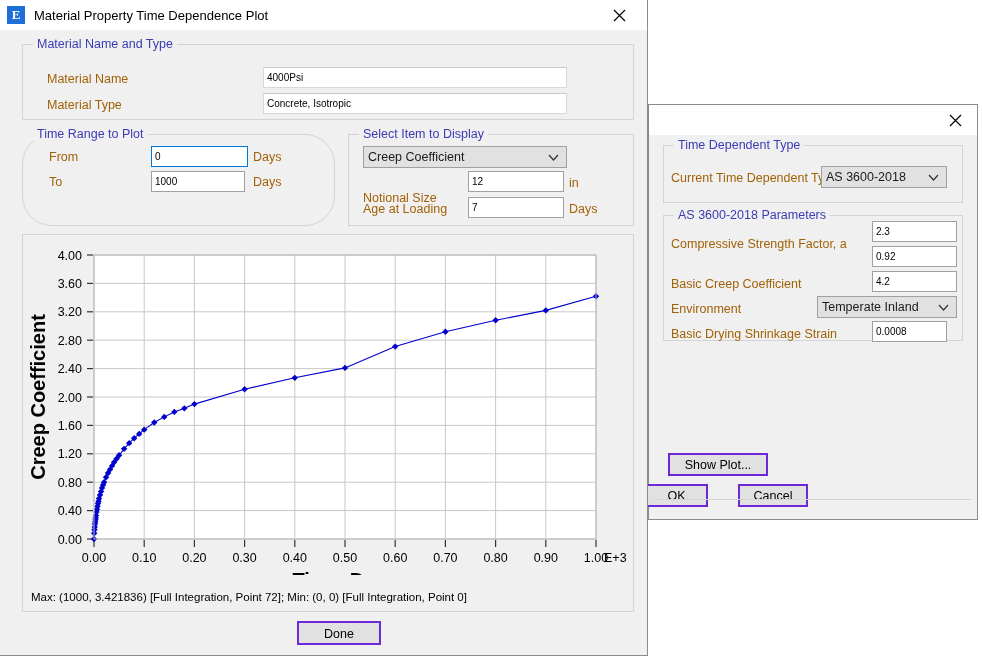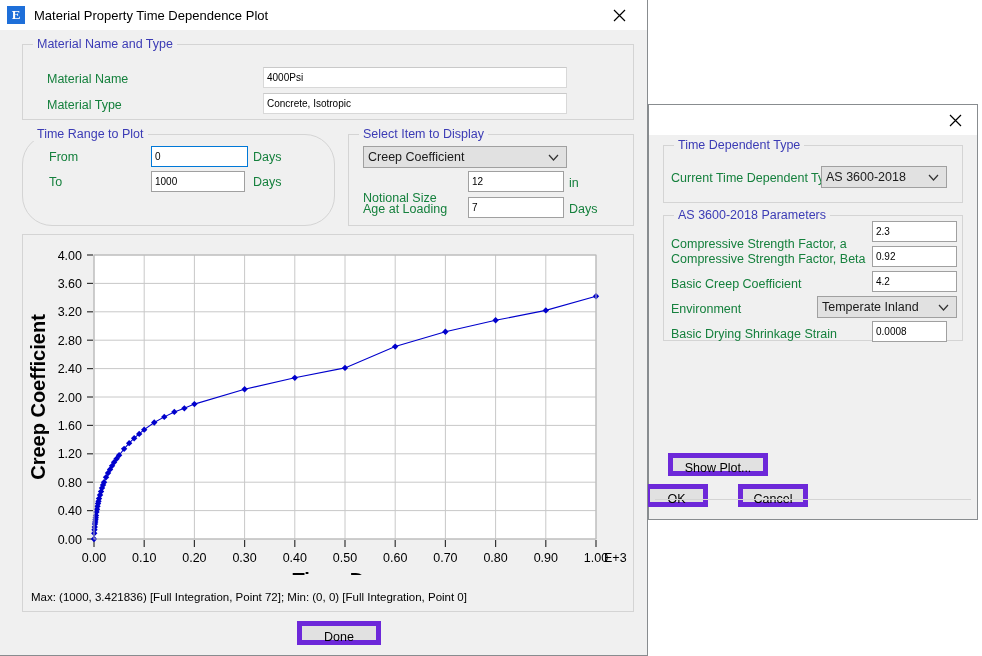--- a/index.html
+++ b/index.html
@@ -74,21 +74,21 @@
     padding: 0 4px;
     background: #f0f0f0;
     color: #3b3bb5;
     font-size: 12.5px;
     white-space: nowrap;
   }
 
   .lbl {
     position: absolute;
     font-size: 12.5px;
-    color: #15803d;
+    color: #a16207;
     white-space: nowrap;
   }
 
   
   .txt {
     position: absolute;
     box-sizing: border-box;
     background: #ffffff;
     border: 1px solid #a0a0a0;
     font-size: 10px;
@@ -125,21 +125,21 @@
     right: 7px;
     top: 0;
     height: 100%;
     display: flex;
     align-items: center;
   }
   .btn {
     position: absolute;
     box-sizing: border-box;
     background: #e1e1e1;
-    border: 5px solid #6d28d9;
+    border: 2px solid #6d28d9;
     font-size: 12.5px;
     color: #000;
     text-align: center;
     font-family: "Liberation Sans", sans-serif;
     cursor: default;
   }
 
   
   #plot-panel {
     position: absolute;
@@ -182,21 +182,20 @@
       </span>
     </div>
 
     <div class="groupbox" style="left:14px; top:110px; width:300px; height:126px;">
       <span class="gb-legend">AS 3600-2018 Parameters</span>
     </div>
 
     <span class="lbl" style="left:22px; top:132px;">Compressive Strength Factor, a</span>
     <input class="txt" style="left: 223px; top: 116px; width: 85px;" value="2.3">
 
-    <span class="lbl" style="left:22px; top:147px;">Compressive Strength Factor, Beta</span>
     <input class="txt" style="left: 223px; top: 141px; width: 85px;" value="0.92">
 
     <span class="lbl" style="left:22px; top:172px;">Basic Creep Coefficient</span>
     <input class="txt" style="left: 223px; top: 166px; width: 85px;" value="4.2">
 
     <span class="lbl" style="left:22px; top:197px;">Environment</span>
     <div class="combo" style="left:168px; top:191px; width:140px;">
       <span>Temperate Inland</span>
       <span class="arrow">
         <svg width="11" height="7" viewBox="0 0 11 7">

